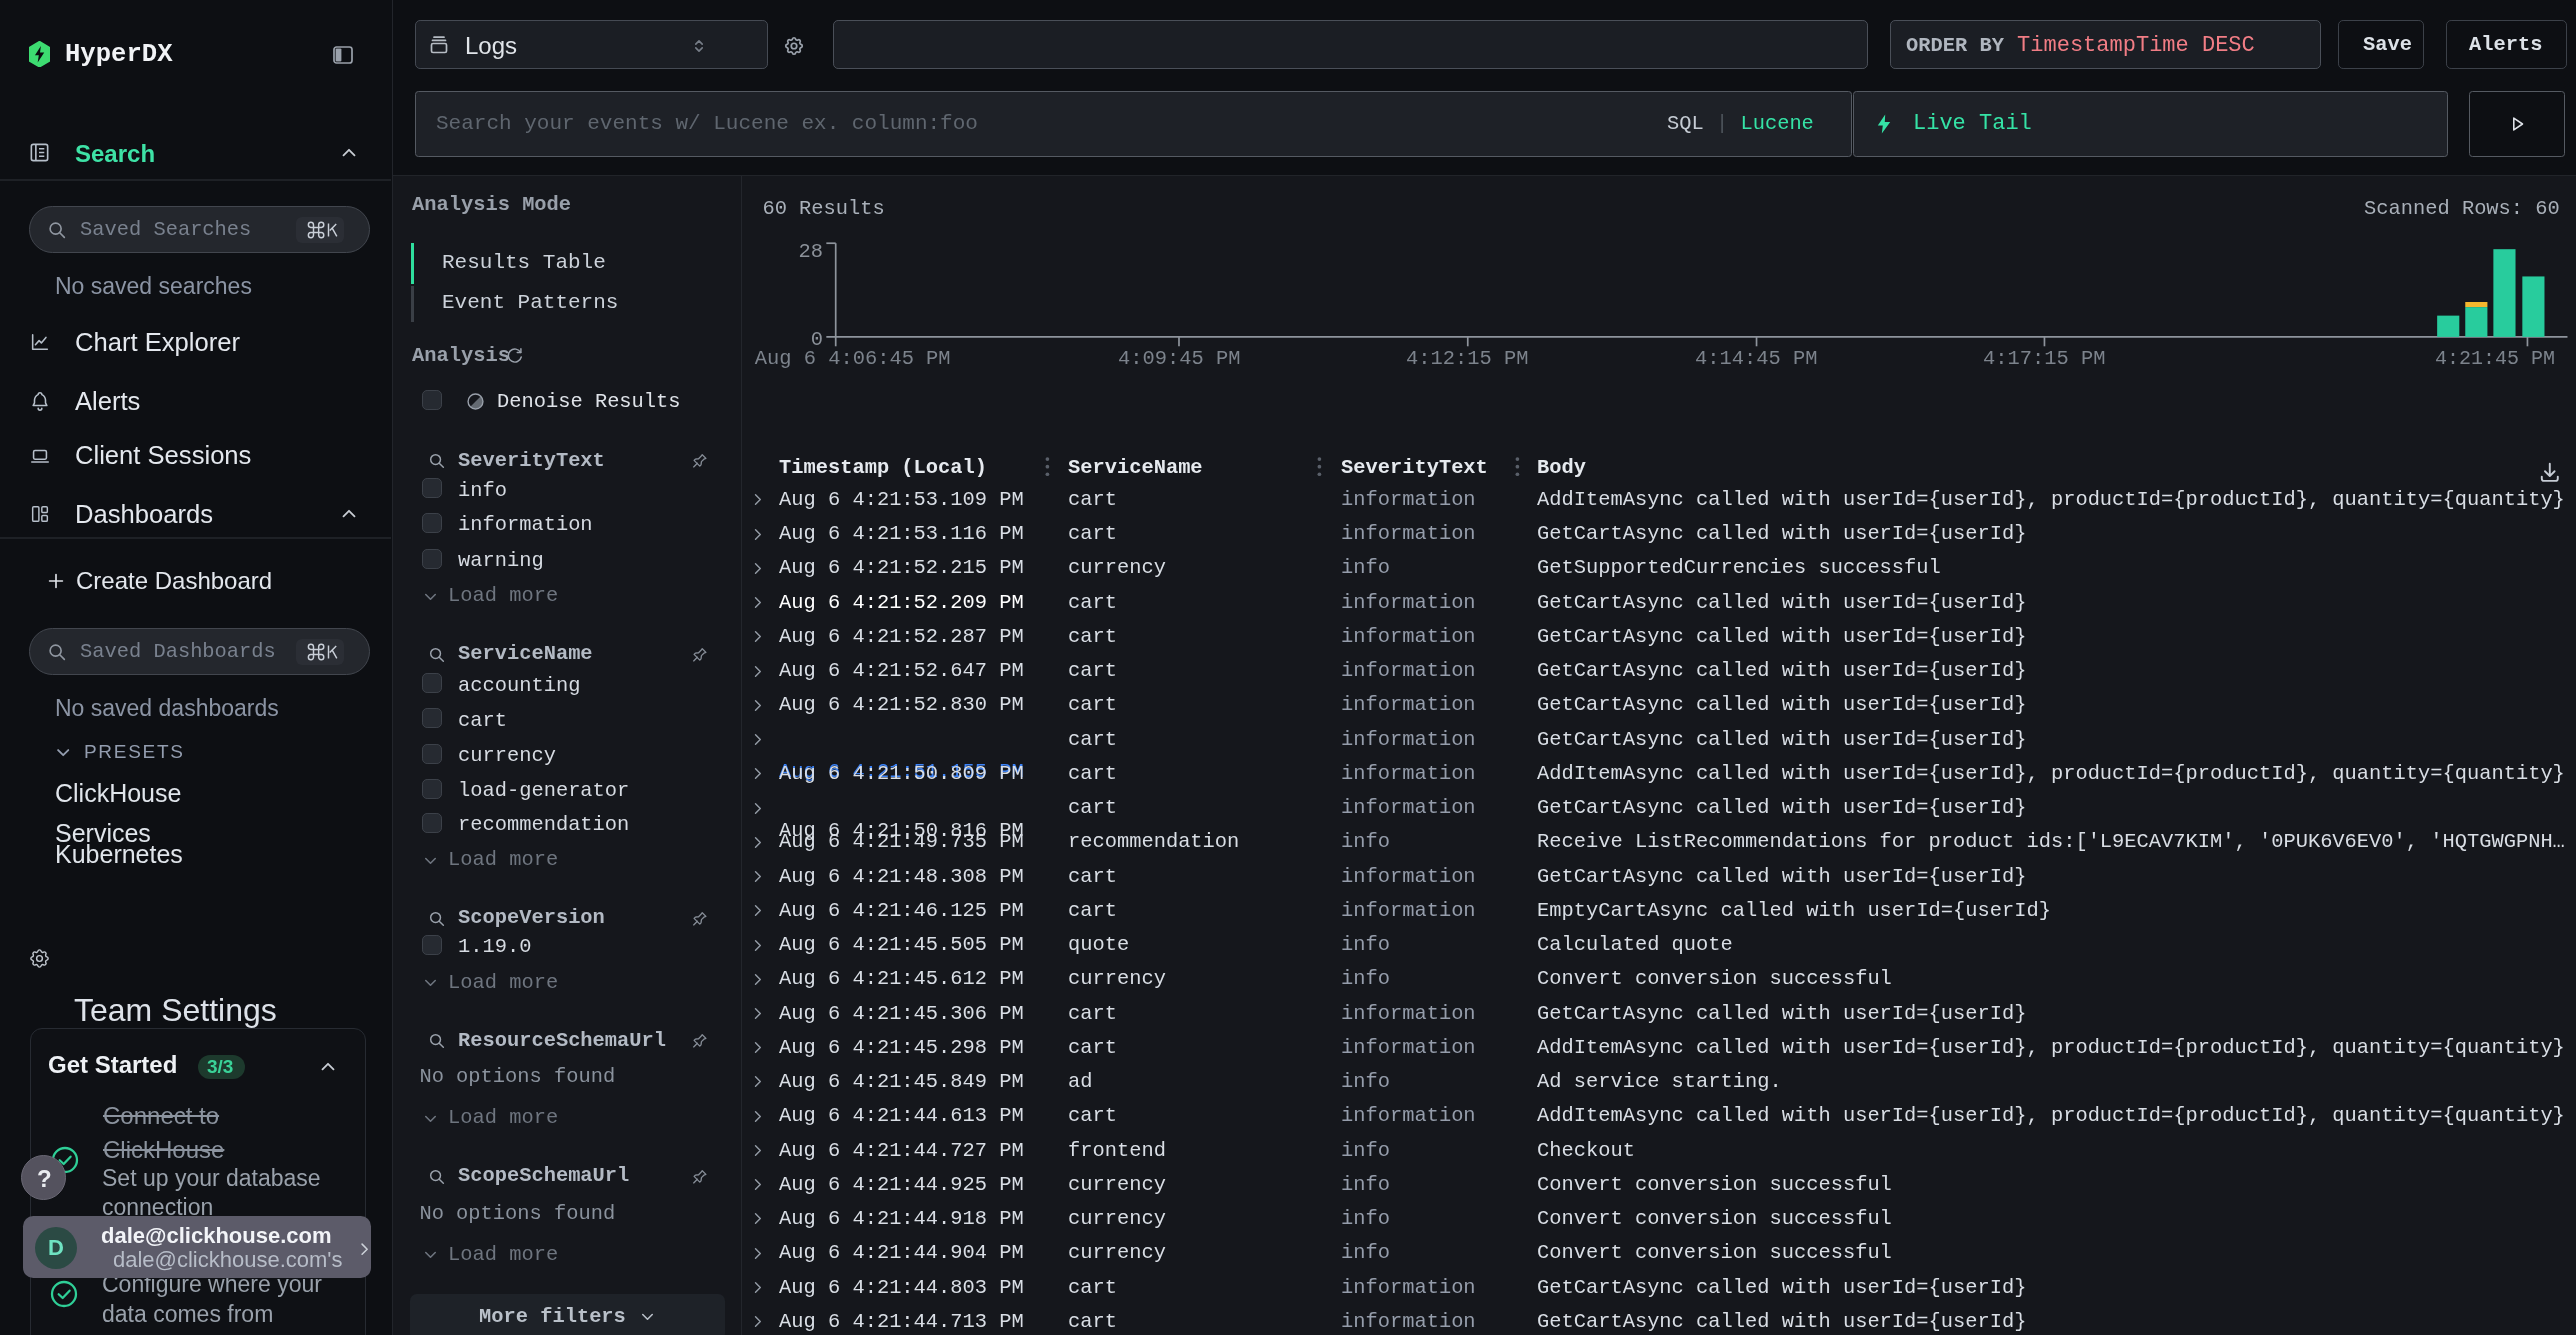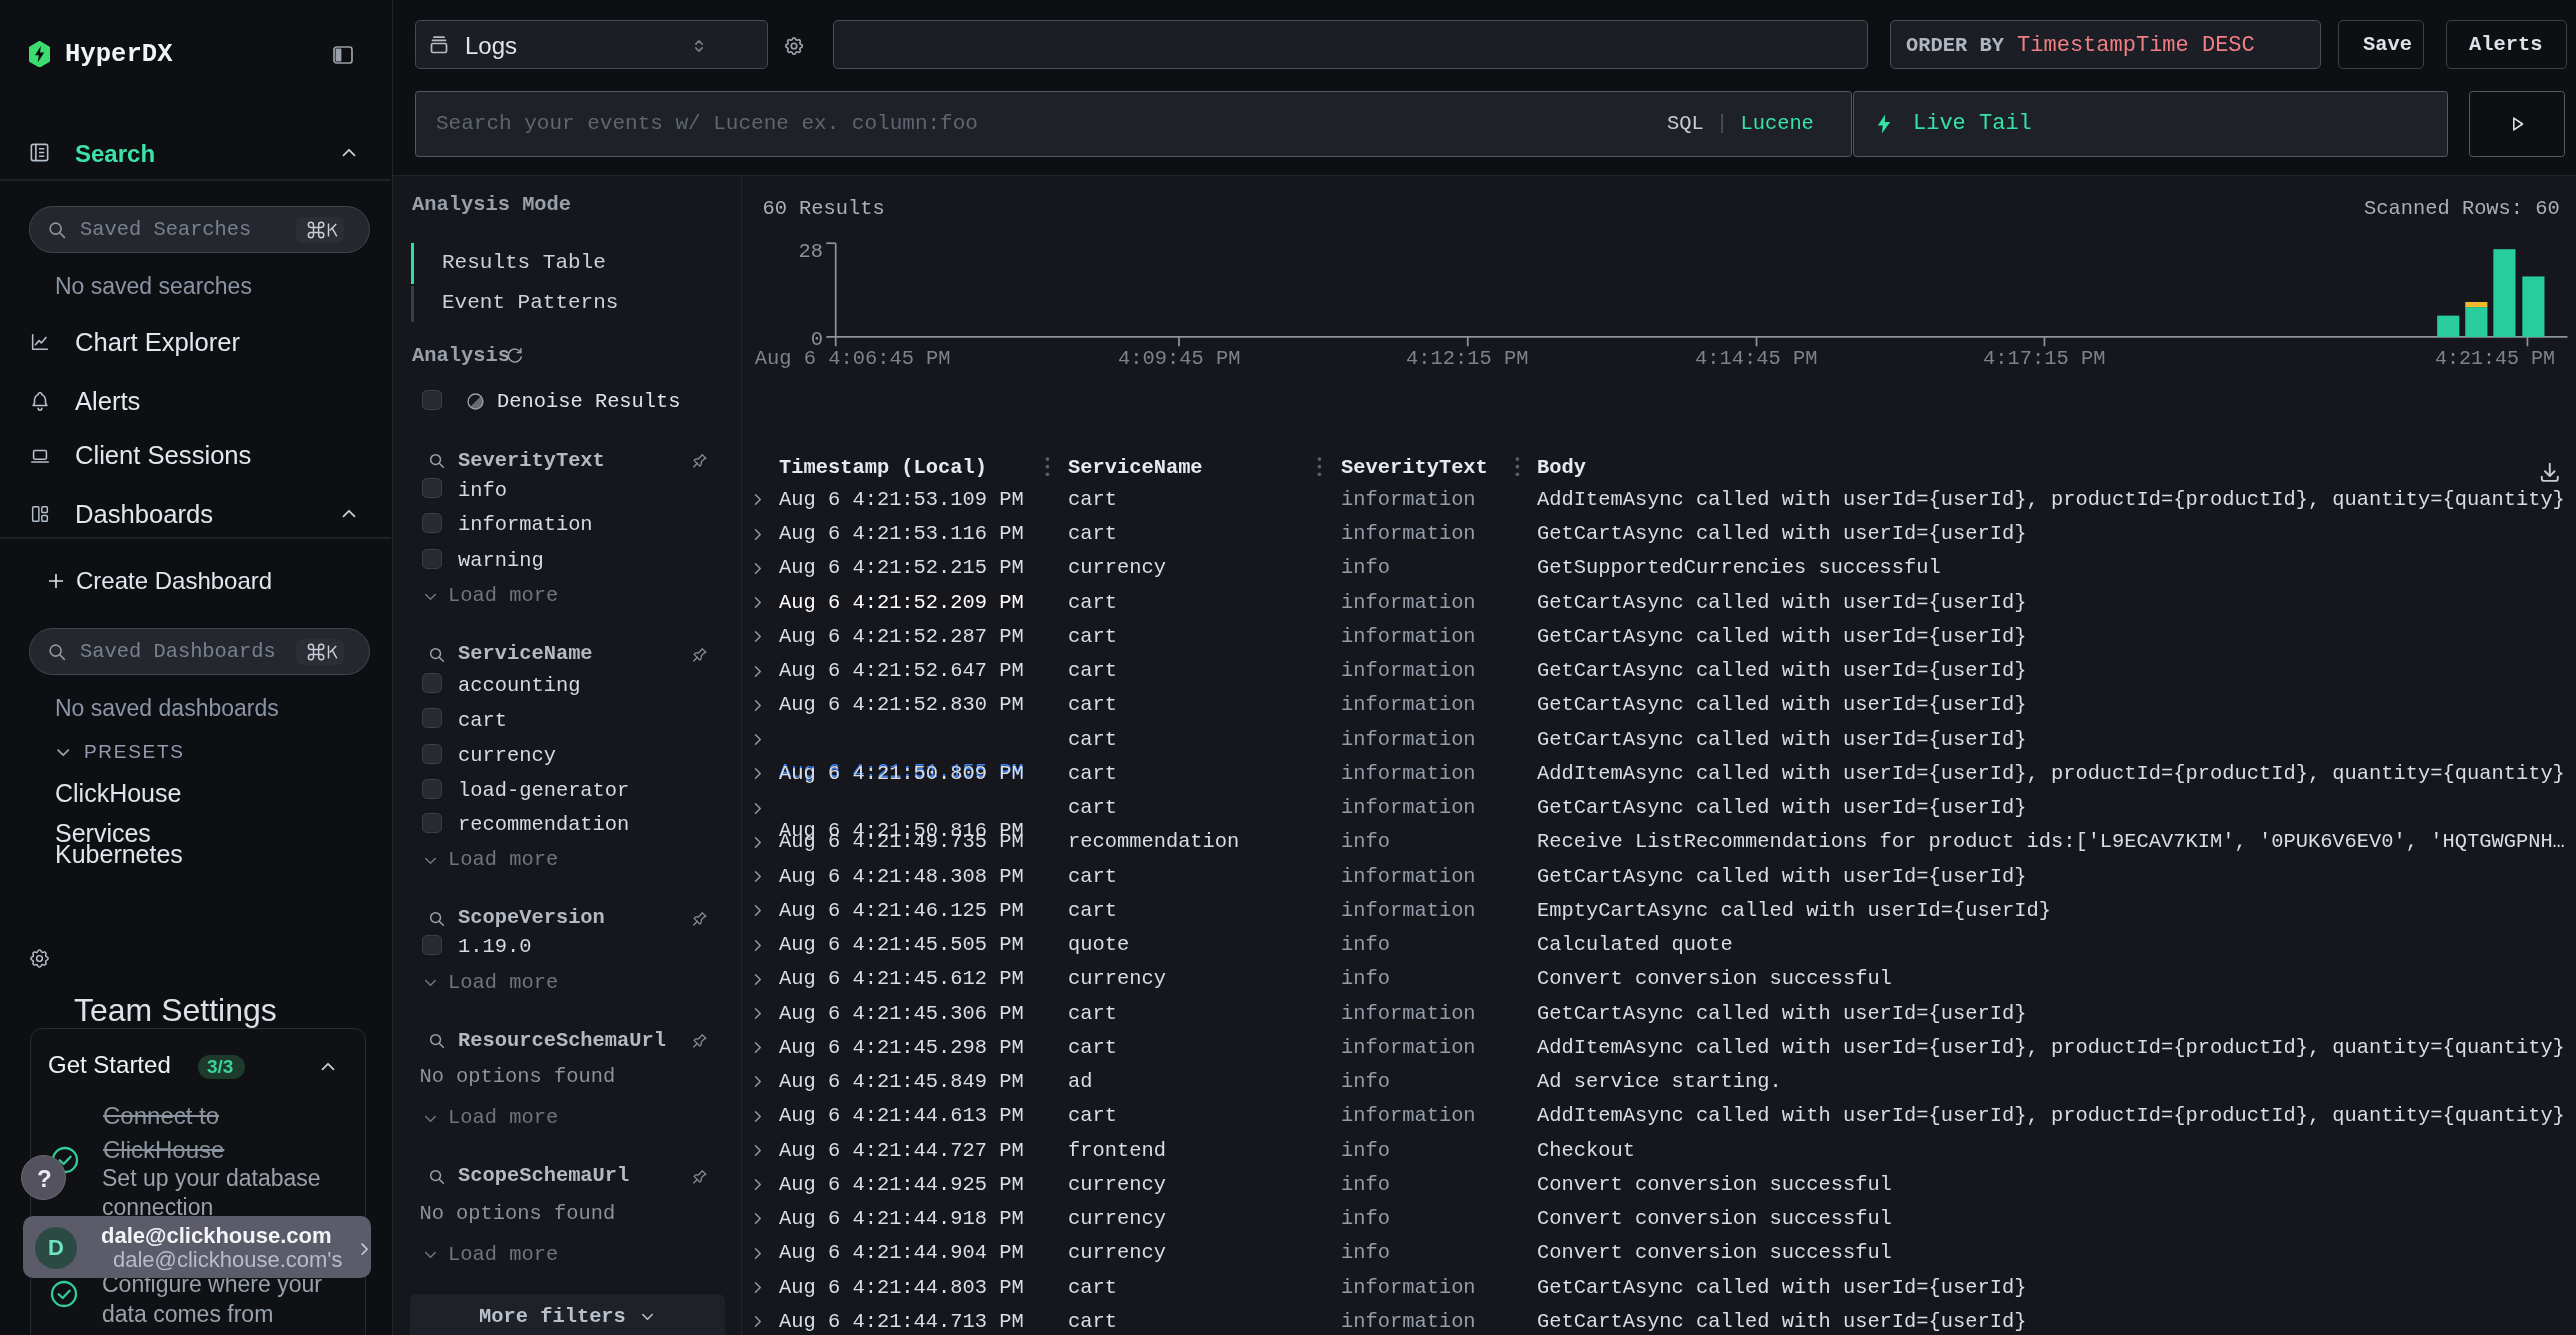--- a/index.html
+++ b/index.html
@@ -93,21 +93,21 @@
 <div style="position:absolute;left:84px;top:740px;height:24px;line-height:24px;white-space:pre;font-size:19px;letter-spacing:1.7px;color:#939daf;font-family:'Liberation Sans',sans-serif">PRESETS</div>
 <div style="position:absolute;left:55px;top:779px;height:29px;line-height:29px;white-space:pre;font-size:25px;color:#e0e5eb;font-family:'Liberation Sans',sans-serif">ClickHouse</div>
 <div style="position:absolute;left:55px;top:819px;height:29px;line-height:29px;white-space:pre;font-size:25px;color:#e0e5eb;font-family:'Liberation Sans',sans-serif">Services</div>
 <div style="position:absolute;left:55px;top:840px;height:29px;line-height:29px;white-space:pre;font-size:25px;color:#e0e5eb;font-family:'Liberation Sans',sans-serif">Kubernetes</div>
 <svg style="position:absolute;left:28px;top:947px;" width="23" height="23" viewBox="0 0 24 24" fill="none">
       <path d="M10.325 4.317c.426 -1.756 2.924 -1.756 3.35 0a1.724 1.724 0 0 0 2.573 1.066c1.543 -.94 3.31 .826 2.37 2.37a1.724 1.724 0 0 0 1.065 2.572c1.756 .426 1.756 2.924 0 3.35a1.724 1.724 0 0 0 -1.066 2.573c.94 1.543 -.826 3.31 -2.37 2.37a1.724 1.724 0 0 0 -2.572 1.065c-.426 1.756 -2.924 1.756 -3.35 0a1.724 1.724 0 0 0 -2.573 -1.066c-1.543 .94 -3.31 -.826 -2.37 -2.37a1.724 1.724 0 0 0 -1.065 -2.572c-1.756 -.426 -1.756 -2.924 0 -3.35a1.724 1.724 0 0 0 1.066 -2.573c-.94 -1.543 .826 -3.31 2.37 -2.37c1 .608 2.296 .07 2.572 -1.065z" stroke="#c2c8d0" stroke-width="1.5" stroke-linecap="round" stroke-linejoin="round" fill="none"></path>
       <circle cx="12" cy="12" r="3" stroke="#c2c8d0" stroke-width="1.5"></circle>
     </svg>
 <div style="position:absolute;left:74px;top:996px;height:29px;line-height:29px;white-space:pre;font-size:32px;color:#dde2e9;font-family:'Liberation Sans',sans-serif">Team Settings</div>
 <div style="position:absolute;left:30px;top:1028px;width:336px;height:324px;border:1.7px solid #272b32;border-radius:12px;background:#0f1115"></div>
-<div style="position:absolute;left:48px;top:1050px;height:29px;line-height:29px;white-space:pre;font-size:24px;font-weight:normal;color:#eef1f5;font-family:'Liberation Sans',sans-serif">Get Started</div>
+<div style="position:absolute;left:48px;top:1050px;height:29px;line-height:29px;white-space:pre;font-size:24px;font-weight:bold;color:#eef1f5;font-family:'Liberation Sans',sans-serif">Get Started</div>
 <div style="position:absolute;left:198px;top:1055px;width:47px;height:24px;border-radius:12px;background:#1d3a2d"></div>
 <div style="position:absolute;left:207px;top:1055px;height:24px;line-height:24px;white-space:pre;font-size:19px;font-weight:bold;color:#3ad398;font-family:'Liberation Sans',sans-serif">3/3</div>
 <svg style="position:absolute;left:317px;top:1056px;" width="22" height="22" viewBox="0 0 24 24" fill="none">
       <path d="M6 14.5 L12 8.5 L18 14.5" stroke="#c7ccd3" stroke-width="2.0" stroke-linecap="round" stroke-linejoin="round" fill="none"></path>
     </svg>
 <div style="position:absolute;left:103px;top:1101px;height:29px;line-height:29px;white-space:pre;font-size:24px;color:#8b939e;text-decoration:line-through;font-family:'Liberation Sans',sans-serif">Connect to</div>
 <div style="position:absolute;left:103px;top:1135px;height:29px;line-height:29px;white-space:pre;font-size:24px;color:#8b939e;text-decoration:line-through;font-family:'Liberation Sans',sans-serif">ClickHouse</div>
 <svg style="position:absolute;left:49px;top:1144px;" width="32" height="32" viewBox="0 0 24 24" fill="none">
       <circle cx="12" cy="12" r="9" stroke="#2fcf97" stroke-width="1.7"></circle>
       <path d="M8 12.2 L11 15 L16.2 9.5" stroke="#2fcf97" stroke-width="1.7" stroke-linecap="round" stroke-linejoin="round" fill="none"></path>

